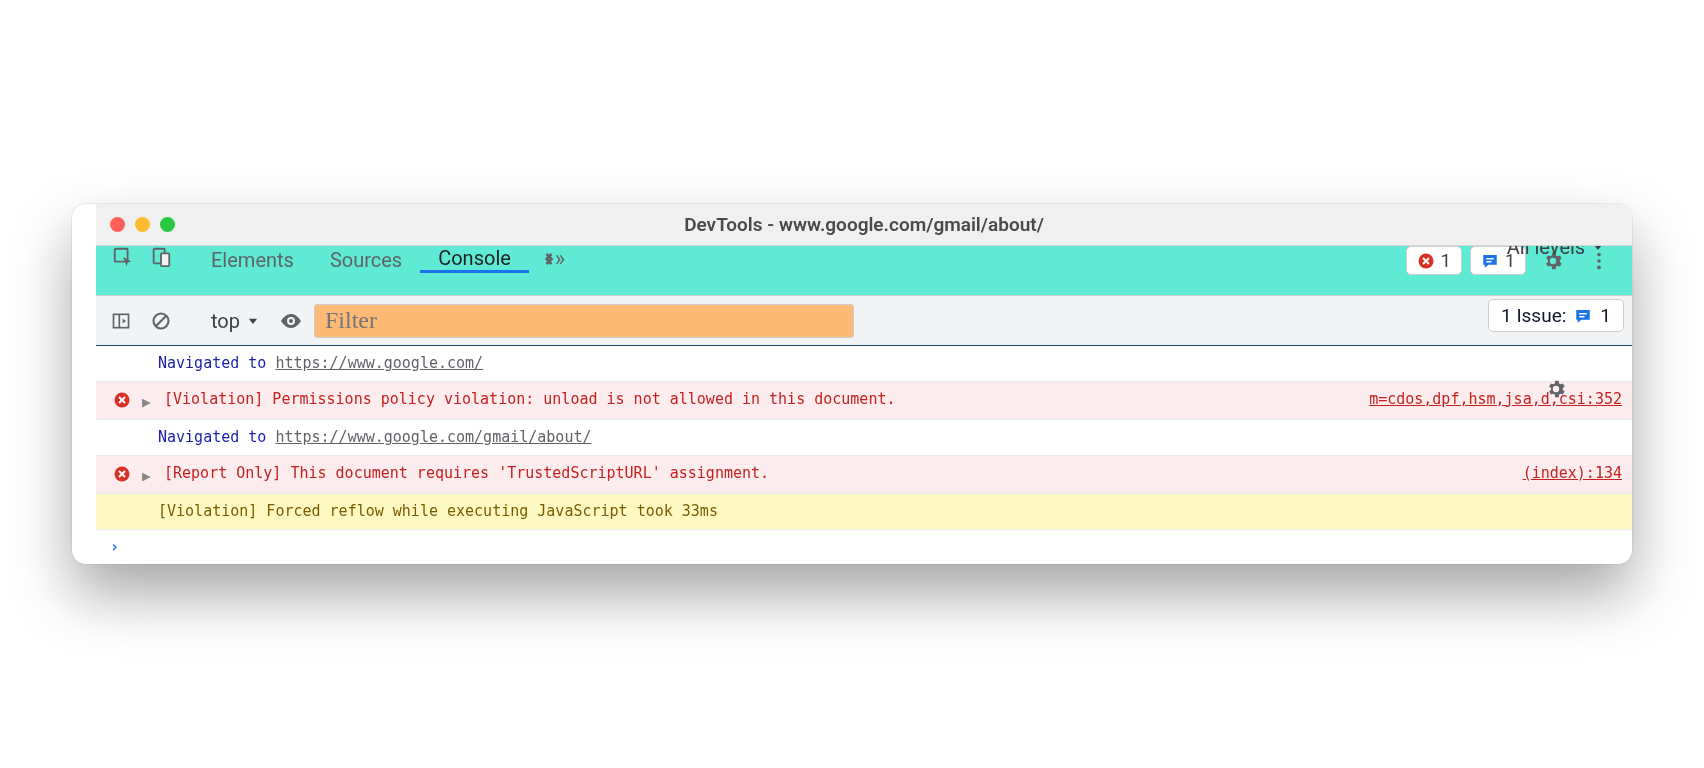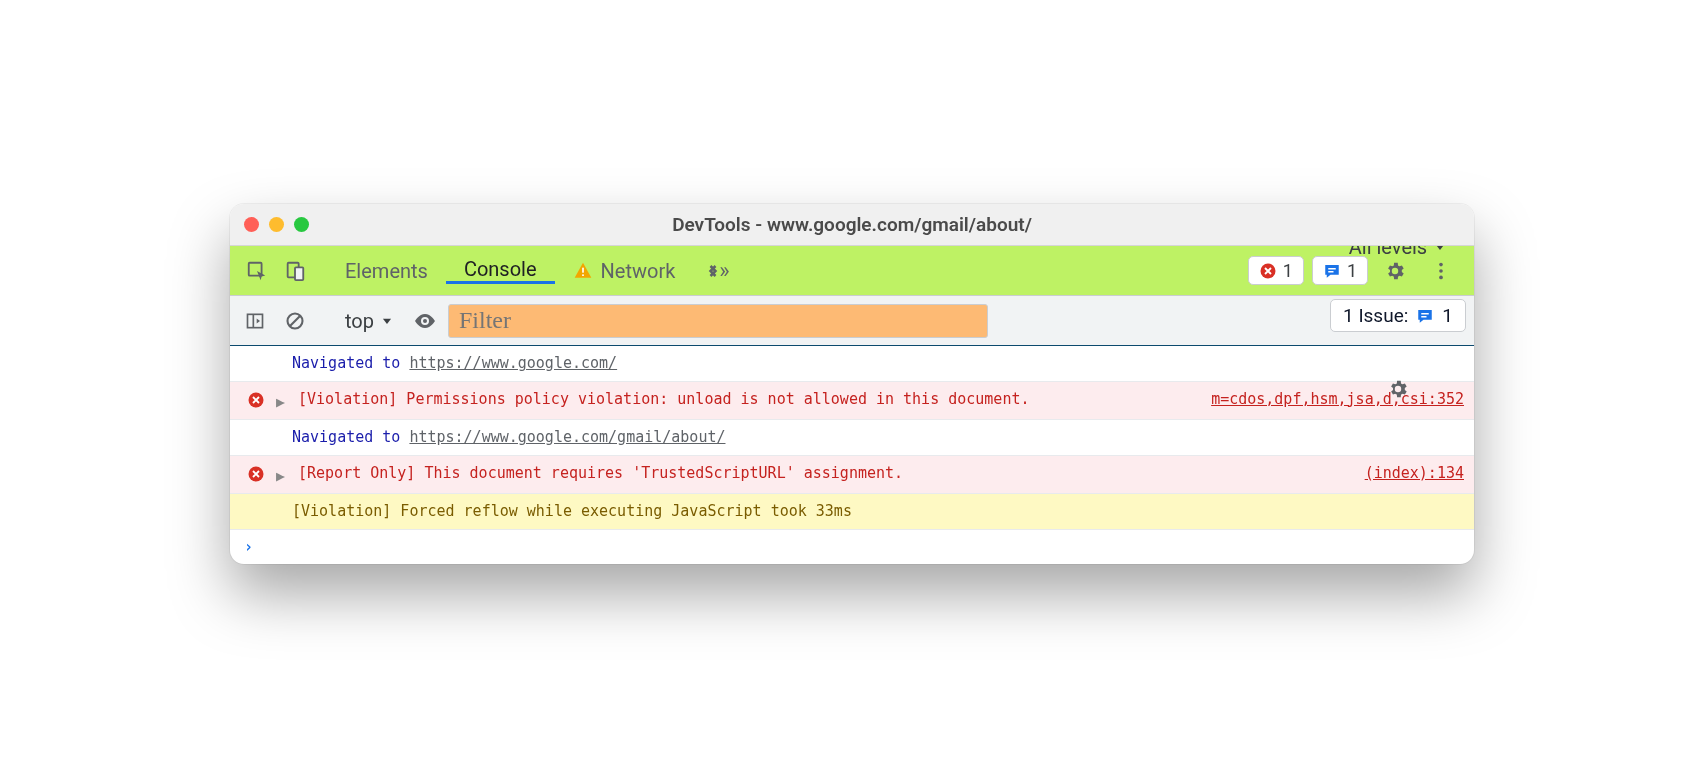--- a/index.html
+++ b/index.html
@@ -5,25 +5,26 @@
   * { box-sizing: border-box; margin: 0; padding: 0; }
   body {
     font-family: -apple-system, BlinkMacSystemFont, "Segoe UI", Roboto, sans-serif;
     background: #fff;
     display: flex;
     align-items: center;
     justify-content: center;
     min-height: 768px;
   }
   .window {
-    width: 1244px;
+    width: 1560px;
     background: #fff;
     border-radius: 14px;
     box-shadow: 0 30px 60px rgba(0,0,0,0.35), 0 0 0 1px rgba(0,0,0,0.05);
     overflow: hidden;
+    padding-left: 24px;
   }
   .titlebar {
     height: 42px;
     background: #f0f0f0;
     display: flex;
     align-items: center;
     padding: 0 14px;
     border-bottom: 1px solid #d6d6d6;
     position: relative;
   }
@@ -35,24 +36,24 @@
   .title {
     position: absolute;
     left: 50%;
     transform: translateX(-50%);
     font-size: 19px;
     font-weight: 600;
     color: #4a4a4a;
   }
   .tabbar {
     height: 50px;
-    background: #bef264;
+    background: #5eead4;
     border-bottom: 1px solid #cacdd1;
     display: flex;
-    align-items: center;
+    align-items: flex-start;
     padding: 0 8px;
   }
   .tabbar .iconbtn {
     width: 38px;
     display: flex;
     align-items: center;
     justify-content: center;
     color: #606367;
     cursor: pointer;
   }
@@ -161,31 +162,26 @@
       <svg width="22" height="22" viewBox="0 0 24 24" fill="none" stroke="currentColor" stroke-width="2">
           <rect x="4" y="3" width="12" height="16" rx="1"></rect>
           <rect x="12" y="8" width="9" height="14" rx="1" fill="#f1f3f4"></rect>
         </svg>
     </div>
     <div class="divider"></div>
     <div class="tabs">
       <div class="tab">
           <span>Elements</span>
         </div>
+      <div class="tab">
+          <span>Sources</span>
+        </div>
       <div class="tab active">
           <span>Console</span>
         </div>
-      <div class="tab">
-        <svg width="20" height="20" viewBox="0 0 24 24">
-            <path d="M12 2 L22 20 L2 20 Z" fill="#f2a600"></path>
-            <rect x="11" y="8" width="2" height="6" fill="#fff"></rect>
-            <rect x="11" y="16" width="2" height="2" fill="#fff"></rect>
-          </svg>
-        <span>Network</span>
-      </div>
     </div>
     <div class="more-tabs">
       <svg width="20" height="20" viewBox="0 0 24 24" fill="none" stroke="currentColor" stroke-width="3">
           <path d="M6 9 L12 15 L18 9" transform="rotate(-90 12 12)"></path>
           <path d="M6 9 L12 15 L18 9" transform="rotate(90 12 12) translate(0 0)"></path>
         </svg>
       <span style="font-size:22px; margin-left:-4px;">»</span>
     </div>
 
     <div class="tabright">

